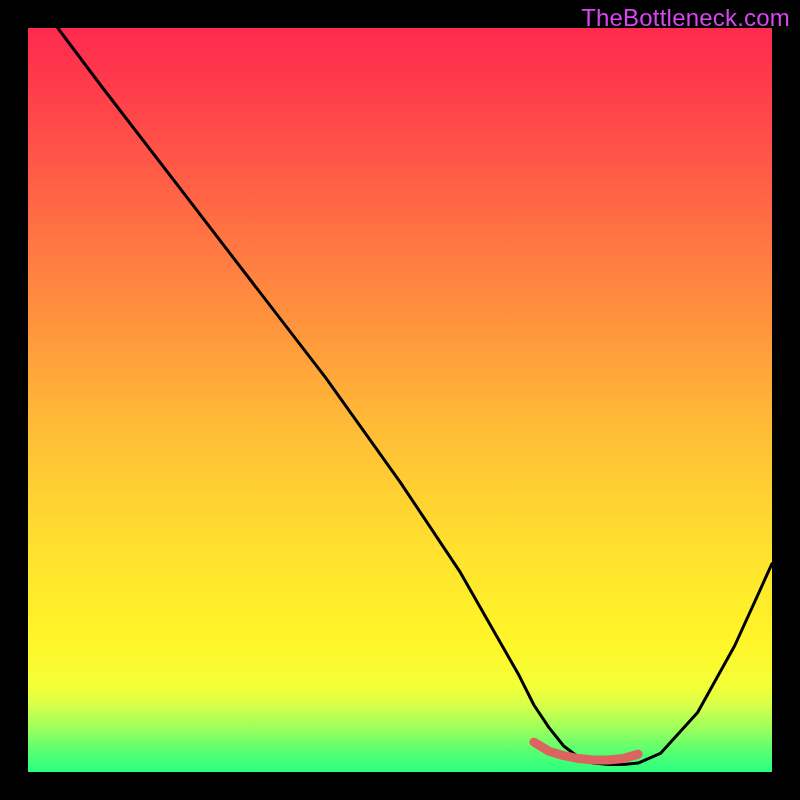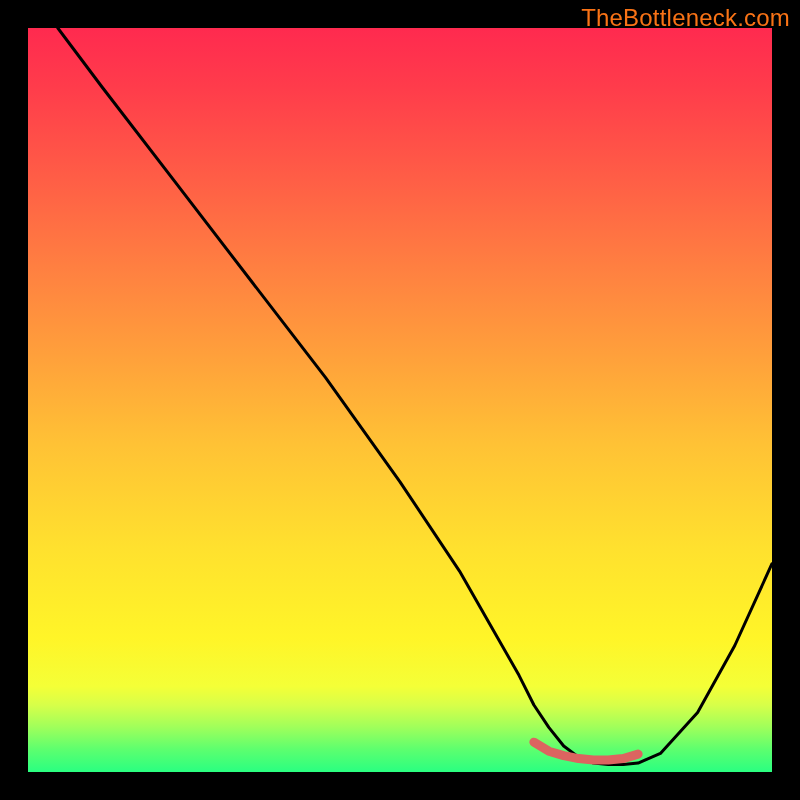--- a/index.html
+++ b/index.html
@@ -14,21 +14,21 @@
   .frame {
     position: relative;
     width: 800px;
     height: 800px;
     background: #000;
   }
   .watermark {
     position: absolute;
     top: 4px;
     right: 10px;
-    color: #f97316;
+    color: #d946ef;
     font-size: 24px;
     font-weight: 500;
     z-index: 5;
     letter-spacing: 0.2px;
   }
   .plot {
     position: absolute;
     left: 28px;
     top: 28px;
     width: 744px;

